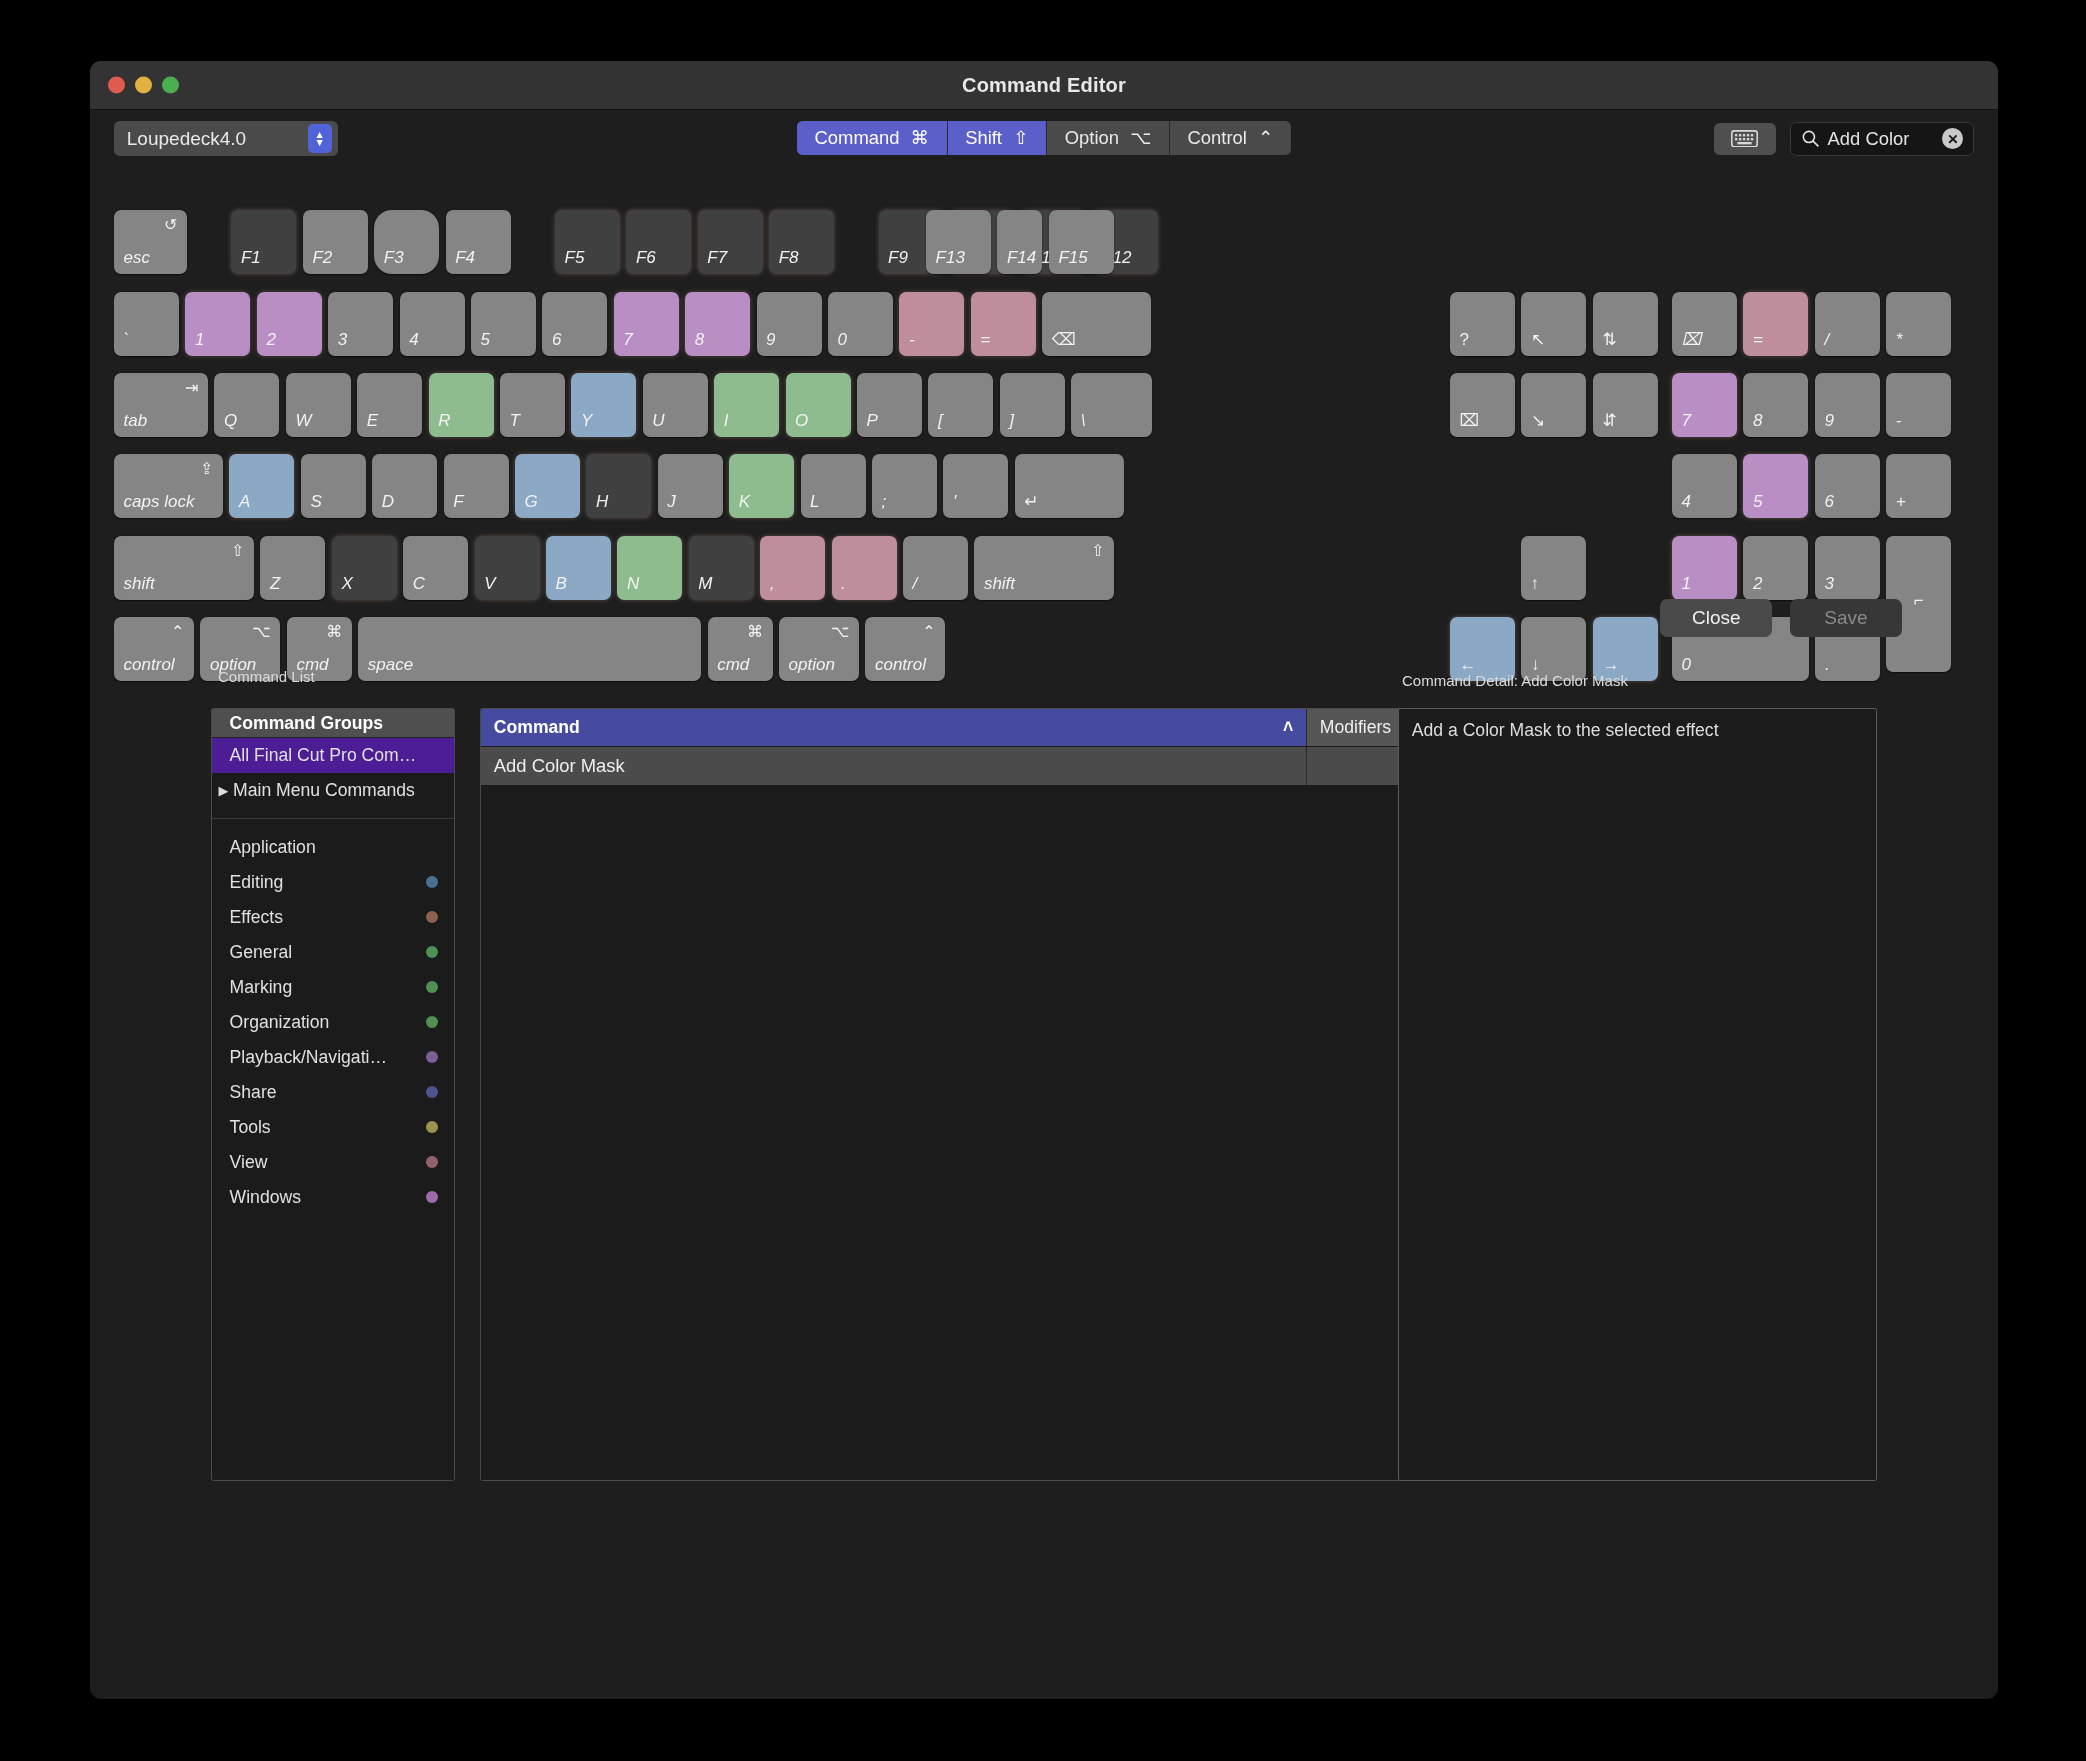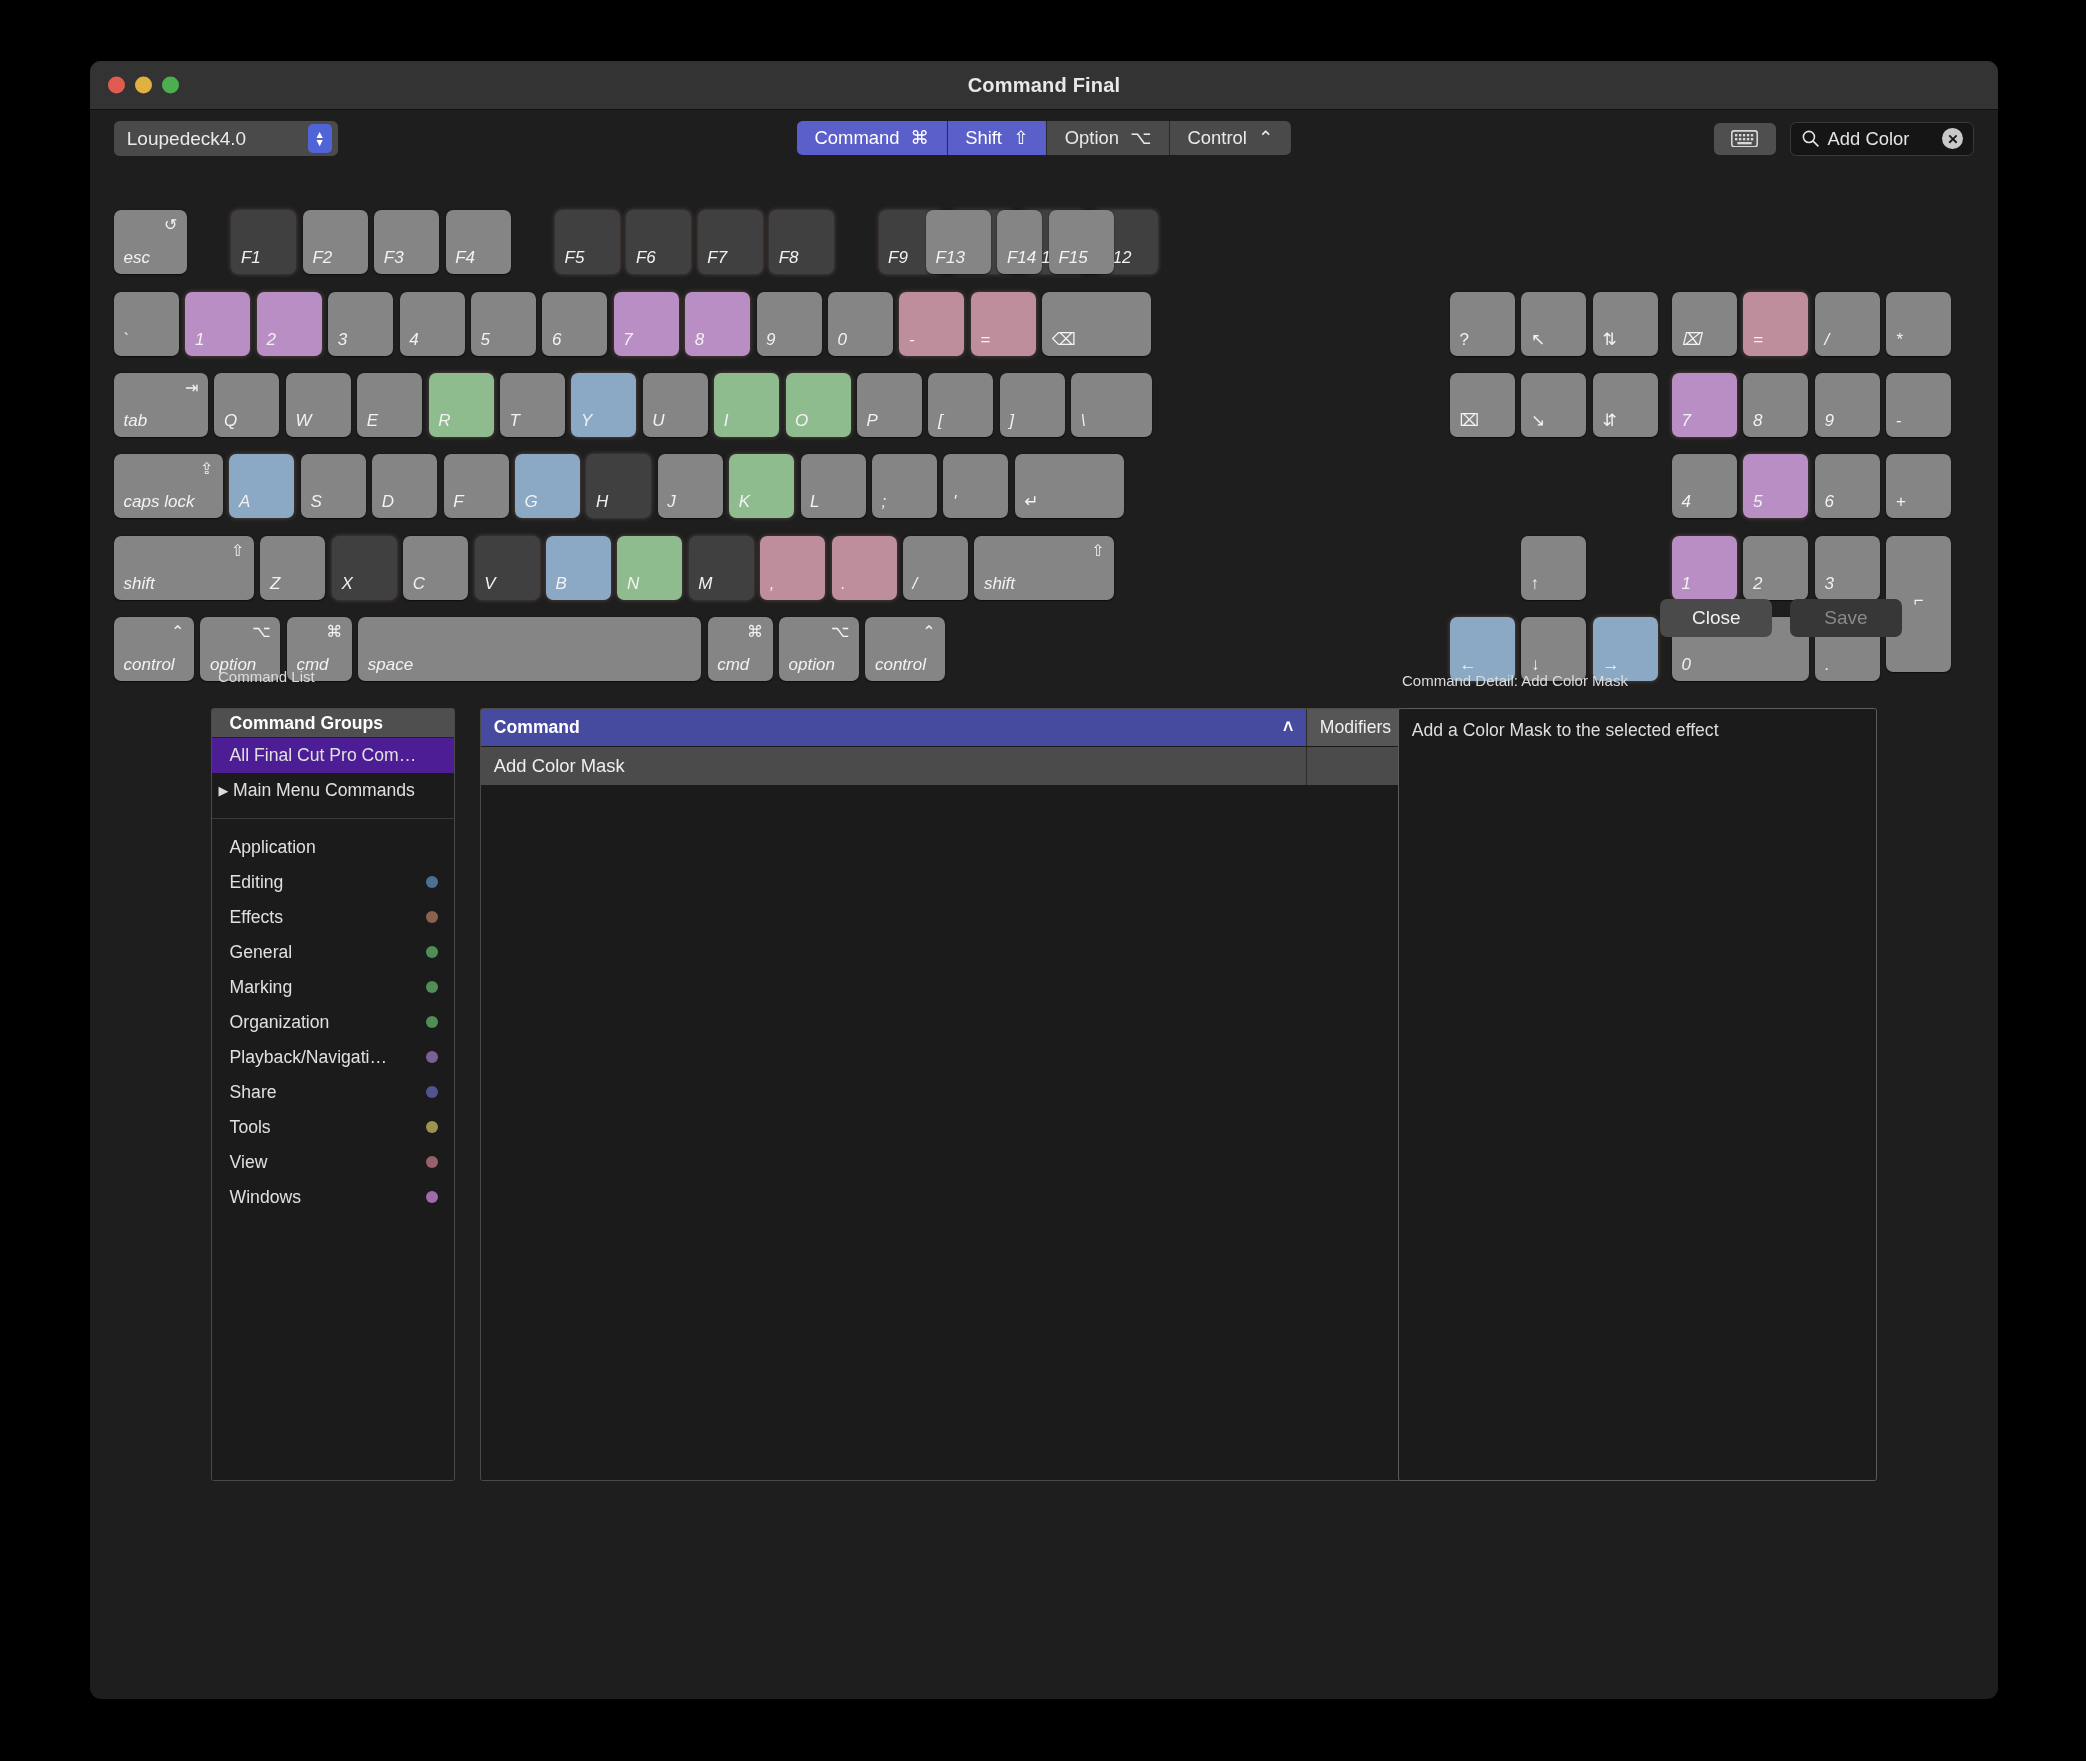--- a/index.html
+++ b/index.html
@@ -202,21 +202,21 @@
 <body>
 
 <div id="window">
 
   <div id="titlebar">
     <div class="traffic">
       <div class="dot red"></div>
       <div class="dot yellow"></div>
       <div class="dot green"></div>
     </div>
-    <div class="title">Command Final</div>
+    <div class="title">Command Editor</div>
   </div>
 
   <div id="toolbar">
 
     <div class="popup">
       <span class="val">Loupedeck4.0</span>
       <span class="stepper">
         <span>▲</span>
           <span>▼</span>
       </span>
@@ -276,21 +276,21 @@
         <div class="key" style="width: 73px; height: 64px;">
           <span class="sub">↺</span>
           <span class="lbl">esc</span>
         </div>
         <div class="key sal" style="width: 65px; height: 64px; margin-left: 38px;">
           <span class="lbl">F1</span>
         </div>
         <div class="key" style="width: 65px; height: 64px;">
           <span class="lbl">F2</span>
         </div>
-        <div class="key" style="width: 65px; height: 64px;">
+        <div class="key" style="width: 65px; height: 64px; border-radius: 18px;">
           <span class="lbl">F3</span>
         </div>
         <div class="key" style="width: 65px; height: 64px;">
           <span class="lbl">F4</span>
         </div>
         <div class="key sal" style="width: 65px; height: 64px; margin-left: 38px;">
           <span class="lbl">F5</span>
         </div>
         <div class="key sal" style="width: 65px; height: 64px;">
           <span class="lbl">F6</span>

